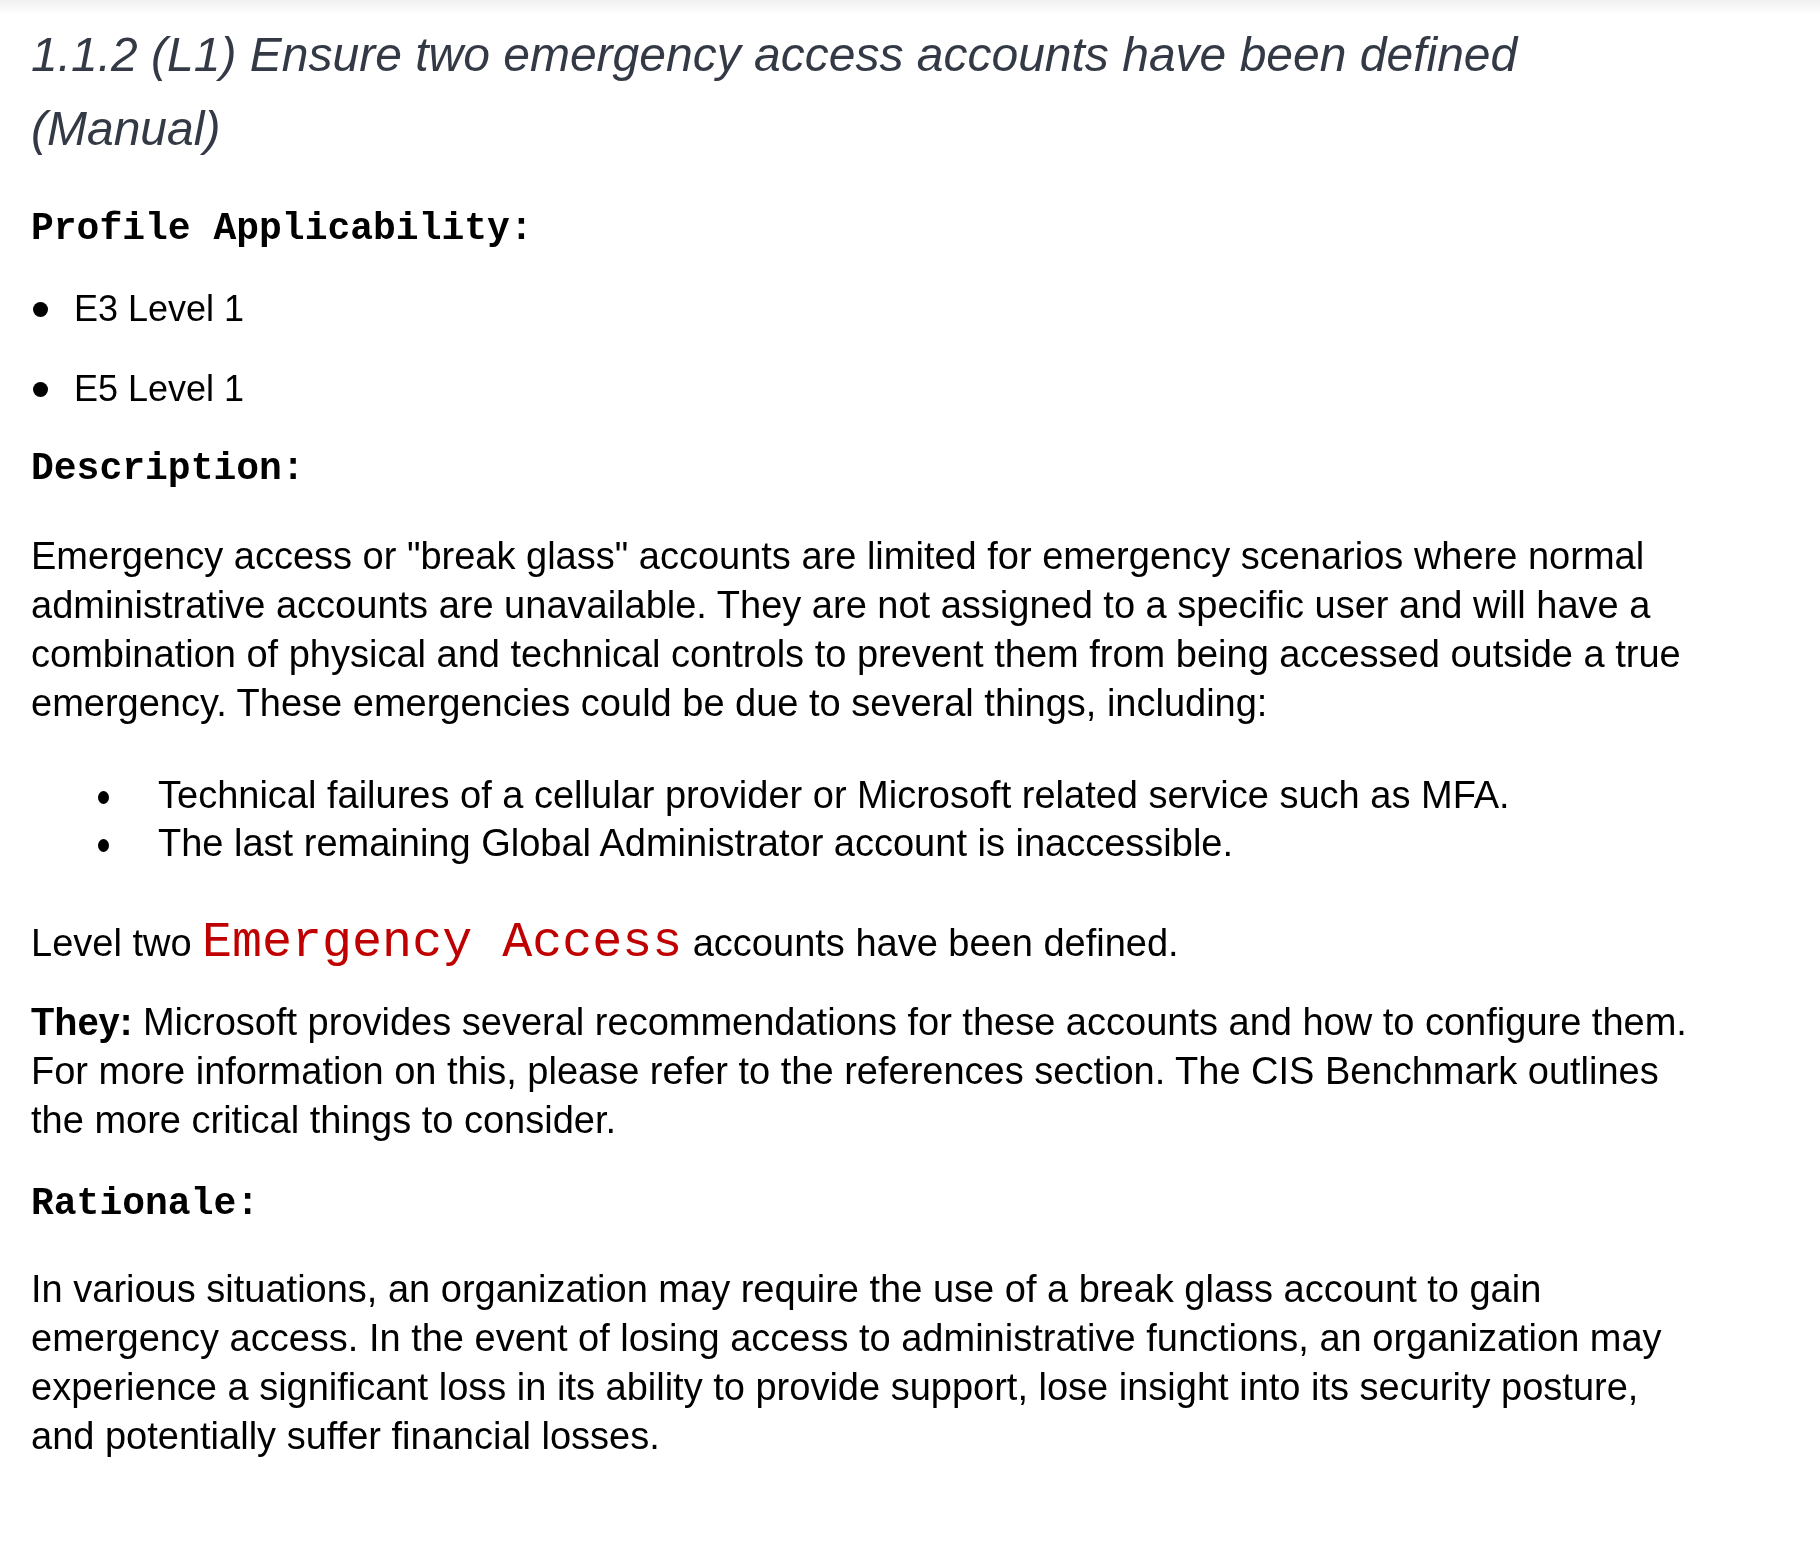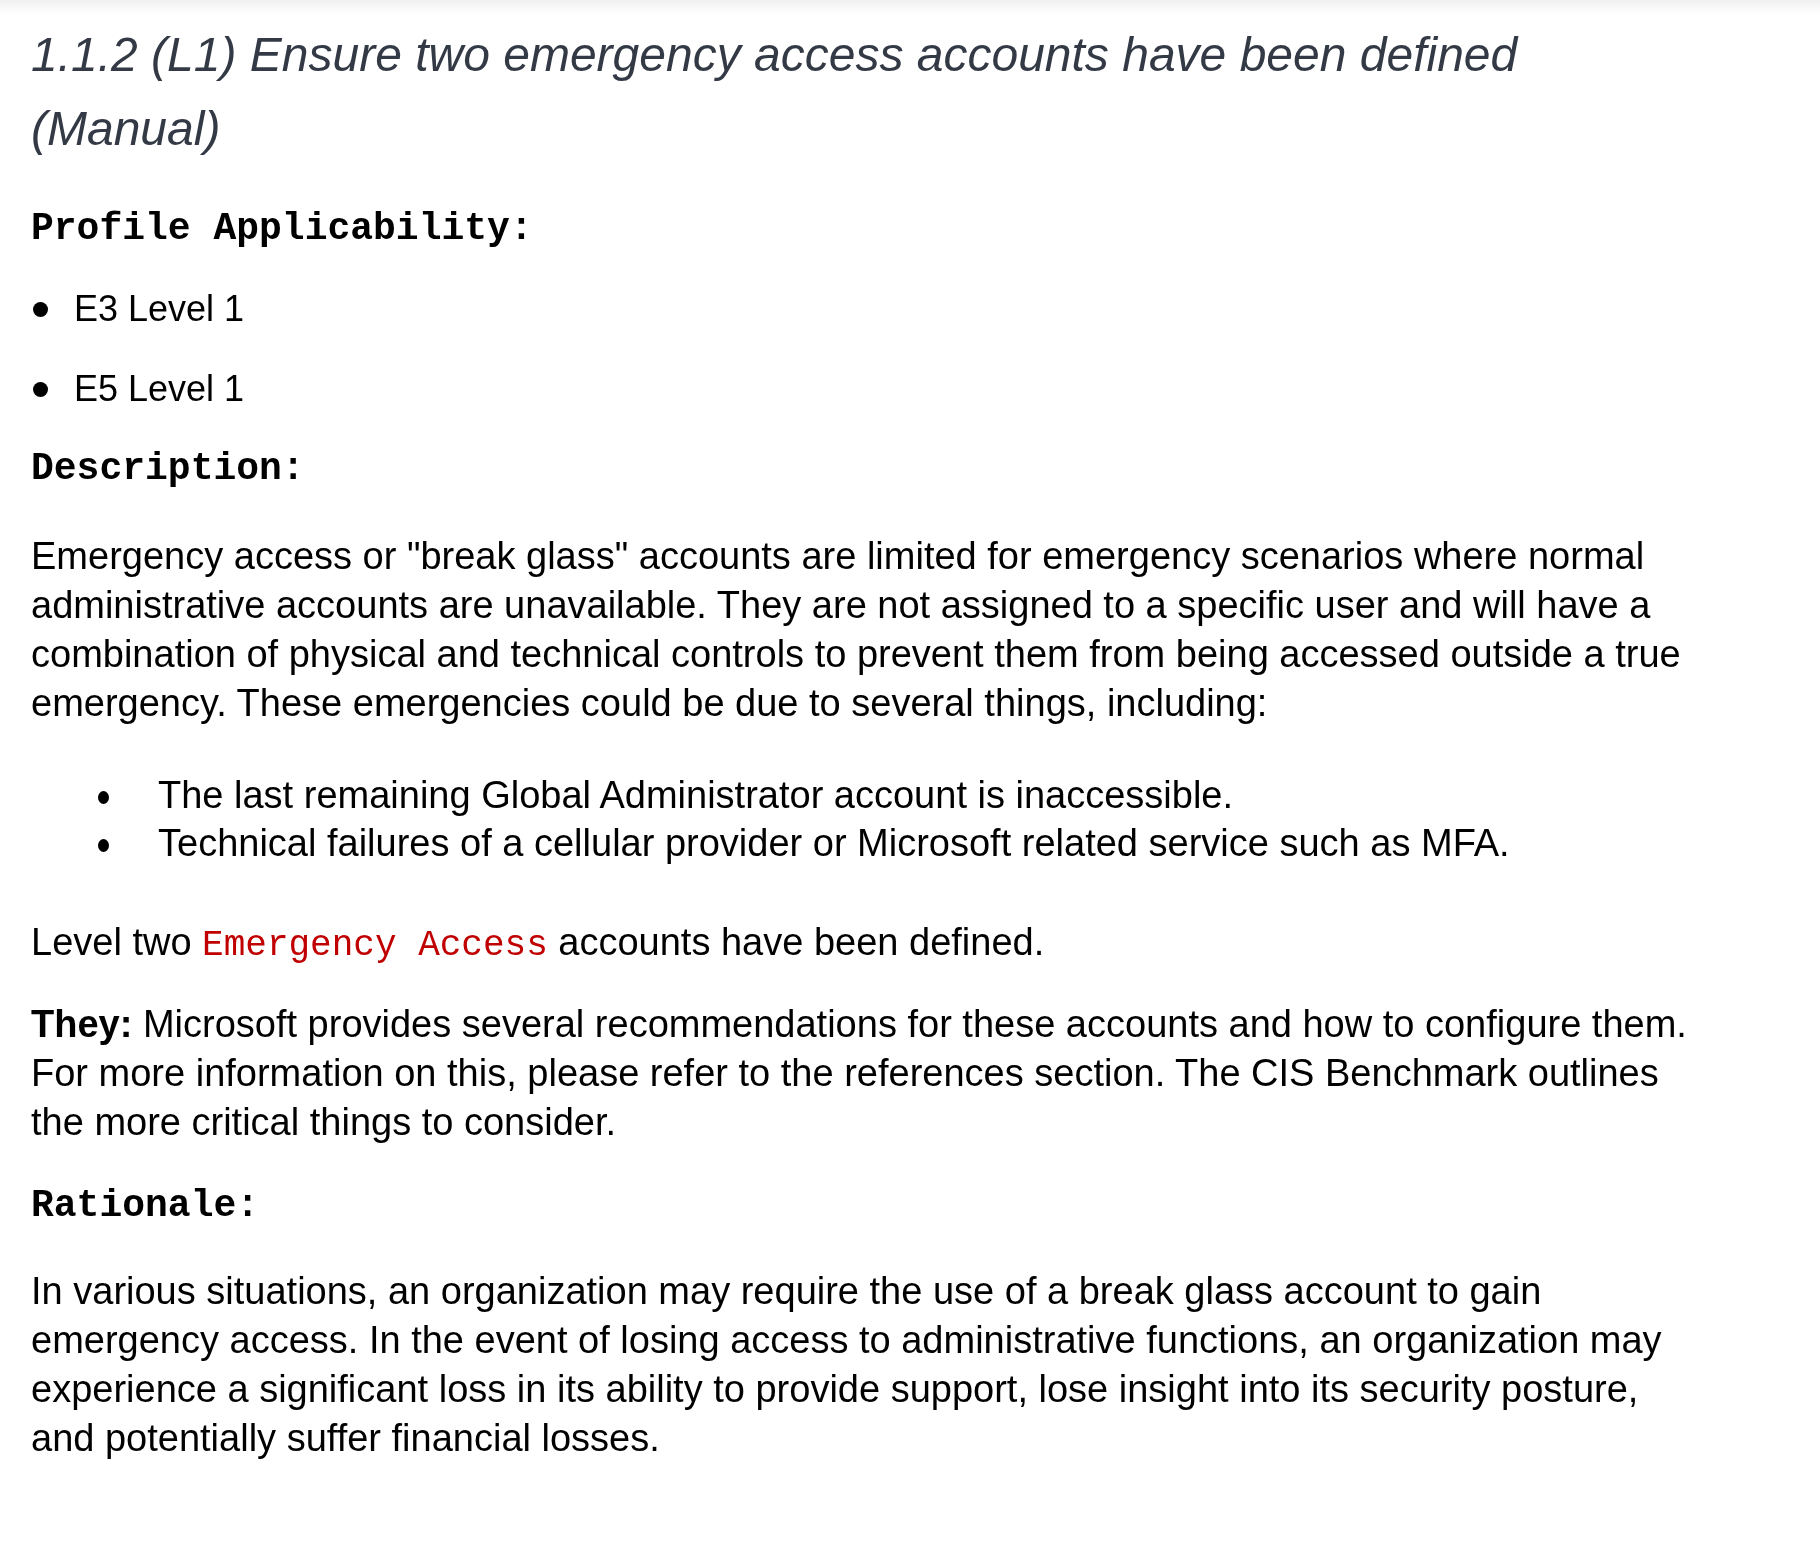--- a/index.html
+++ b/index.html
@@ -90,21 +90,21 @@
     top: 20px;
     width: 11px;
     height: 13px;
     border-radius: 50%;
     background: #000;
   }
   .ensure { margin-top: 51px !important; }
   .code {
     font-family: "Liberation Mono", monospace;
     color: #c00000;
-    font-size: 36px;
+    font-size: 50px;
   }
   .note { margin-top: 30px !important; }
   .rationale-heading { margin-top: 36px !important; }
   .rationale-para { margin-top: 38px !important; }
 </style>
 </head>
 <body>
 
 <div class="top-shade"></div>
 
@@ -125,25 +125,25 @@
     </li>
   </ul>
 
   <h2 class="section desc-heading">Description:</h2>
 
   <p class="body desc-para">Emergency access or "break glass" accounts are limited for emergency scenarios where normal administrative accounts are unavailable. They are not assigned to a specific user and will have a combination of physical and technical controls to prevent them from being accessed outside a true emergency. These emergencies could be due to several things, including:</p>
 
   <ul class="causes">
     <li>
       <span class="dot"></span>
-      <span>The last remaining Global Administrator account is inaccessible.</span>
+      <span>Technical failures of a cellular provider or Microsoft related service such as MFA.</span>
     </li>
     <li>
       <span class="dot"></span>
-      <span>Technical failures of a cellular provider or Microsoft related service such as MFA.</span>
+      <span>The last remaining Global Administrator account is inaccessible.</span>
     </li>
   </ul>
 
   <p class="body ensure"><span>Level two </span><span class="code">Emergency Access</span><span> accounts have been defined.</span></p>
 
   <p class="body note"><b>They:</b><span> Microsoft provides several recommendations for these accounts and how to configure them. For more information on this, please refer to the references section. The CIS Benchmark outlines the more critical things to consider.</span></p>
 
   <h2 class="section rationale-heading">Rationale:</h2>
 
   <p class="body rationale-para">In various situations, an organization may require the use of a break glass account to gain emergency access. In the event of losing access to administrative functions, an organization may experience a significant loss in its ability to provide support, lose insight into its security posture, and potentially suffer financial losses.</p>

